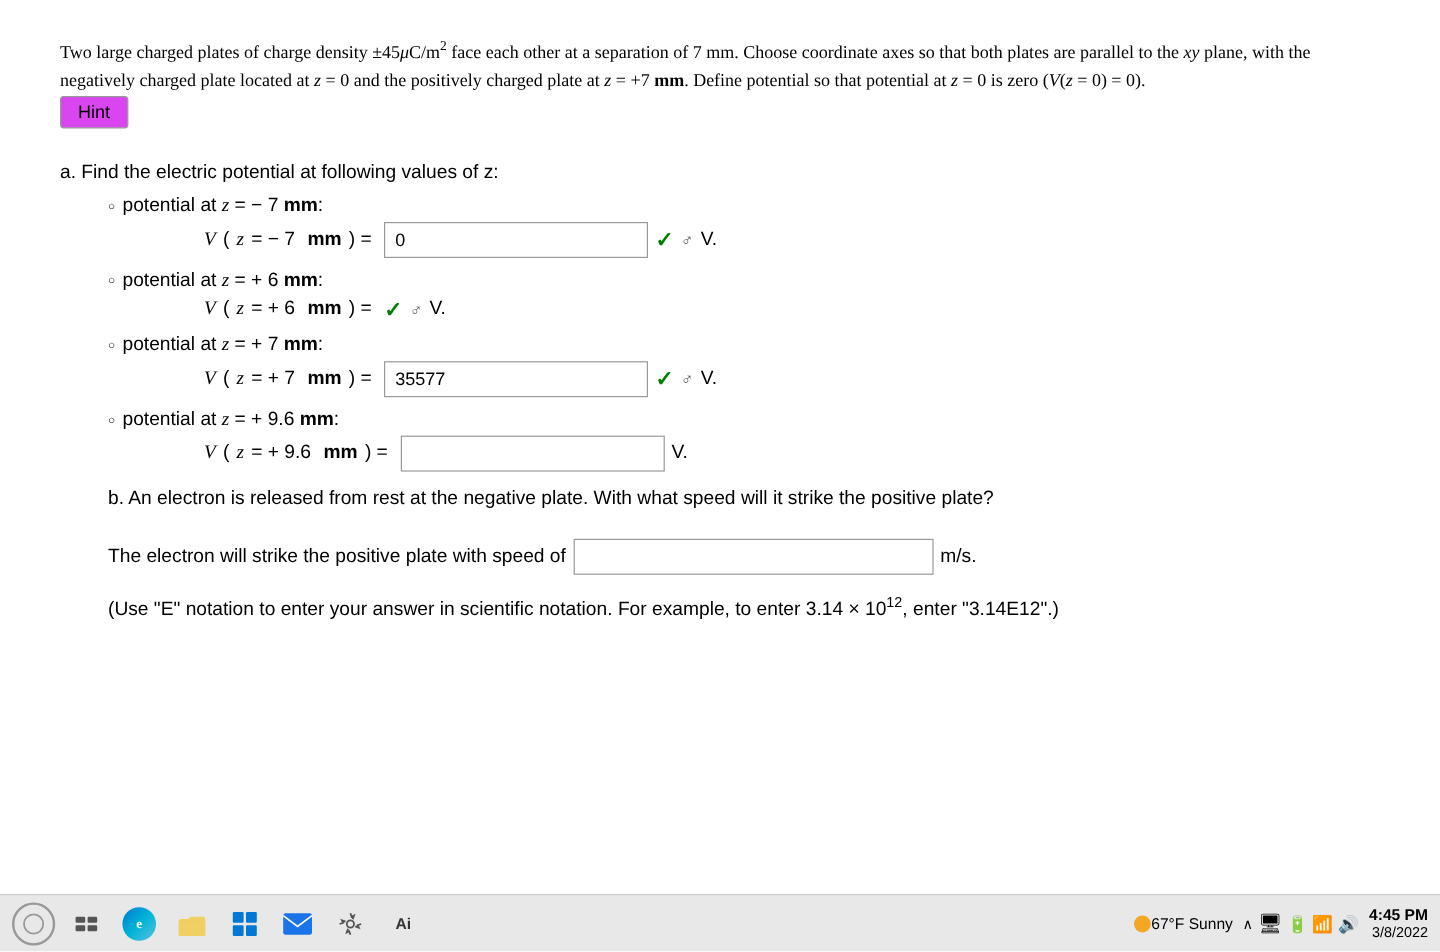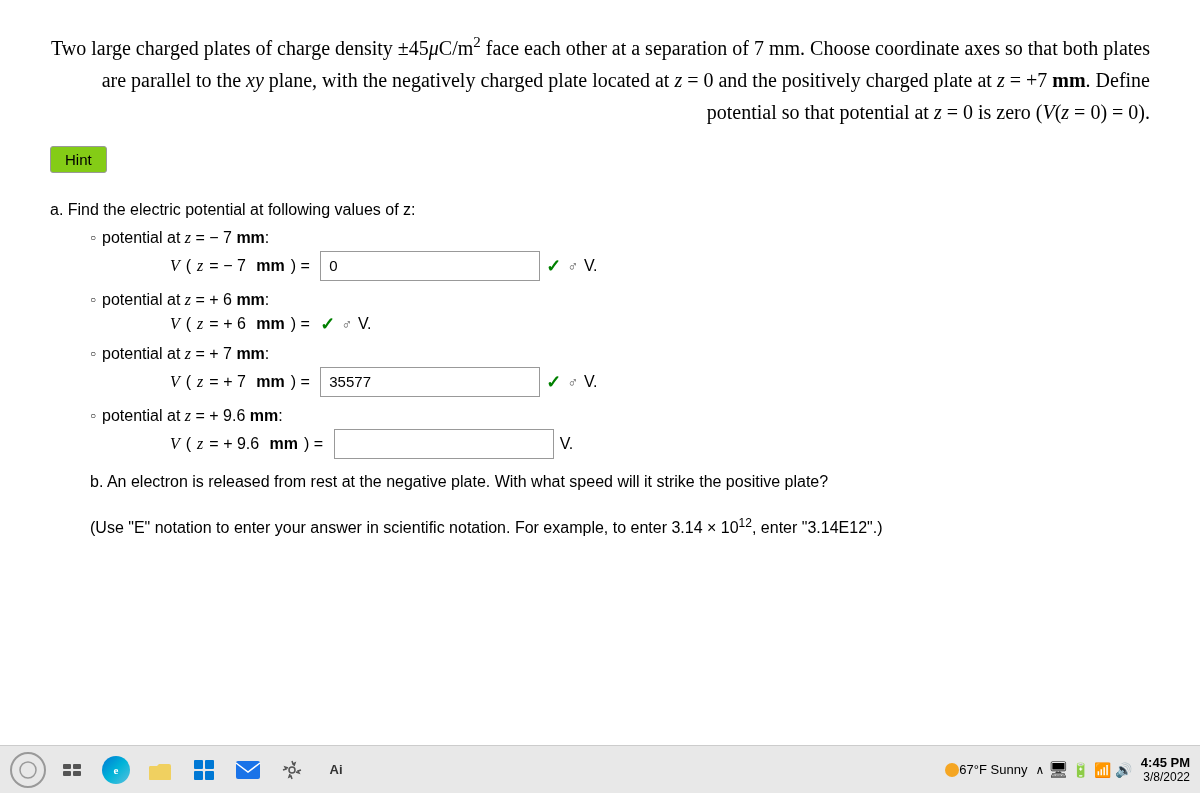--- a/index.html
+++ b/index.html
@@ -14,34 +14,32 @@
       flex-direction: column;
     }
 
     .main-content {
       flex: 1;
       padding: 30px 50px 20px 50px;
       overflow: hidden;
     }
 
     .problem-text {
-      font-size: 20px;
+      font-size: 15px;
       line-height: 1.6;
-      margin-bottom: 18px;
-      text-align: right;
     }
 
     .hint-btn {
       display: inline-block;
       border: 1px solid #999;
       padding: 4px 14px;
       font-size: 15px;
       font-family: Arial, sans-serif;
       cursor: pointer;
-      background: #84cc16;
+      background: #d946ef;
       border-radius: 3px;
       margin-bottom: 28px;
     }
 
     .part-label {
       font-size: 16px;
       margin-bottom: 10px;
       font-family: Arial, sans-serif;
     }
 
@@ -314,20 +312,25 @@
       <div class="answer-line">
         <span class="math">V</span>(<span class="math">z</span> = + 9.6&nbsp;<b>mm</b>) =&nbsp;
         <input class="answer-input" type="text" value="" style="">
         <span class="unit-text">V.</span>
       </div>
     </div>
   </div>
 
   <div class="part-b">b. An electron is released from rest at the negative plate. With what speed will it strike the positive plate?</div>
 
+  <div class="speed-line">
+    <span>The electron will strike the positive plate with speed of</span>
+    <input class="speed-input" type="text" value="" style="">
+    <span class="unit-text">m/s.</span>
+  </div>
 
   <div class="notation-note">
     (Use "E" notation to enter your answer in scientific notation. For example, to enter 3.14 × 10<sup>12</sup>,
     enter "3.14E12".)
   </div>
 </div>
 
 <div class="taskbar">
   <div class="taskbar-left">
     <div class="taskbar-icon win-btn">

